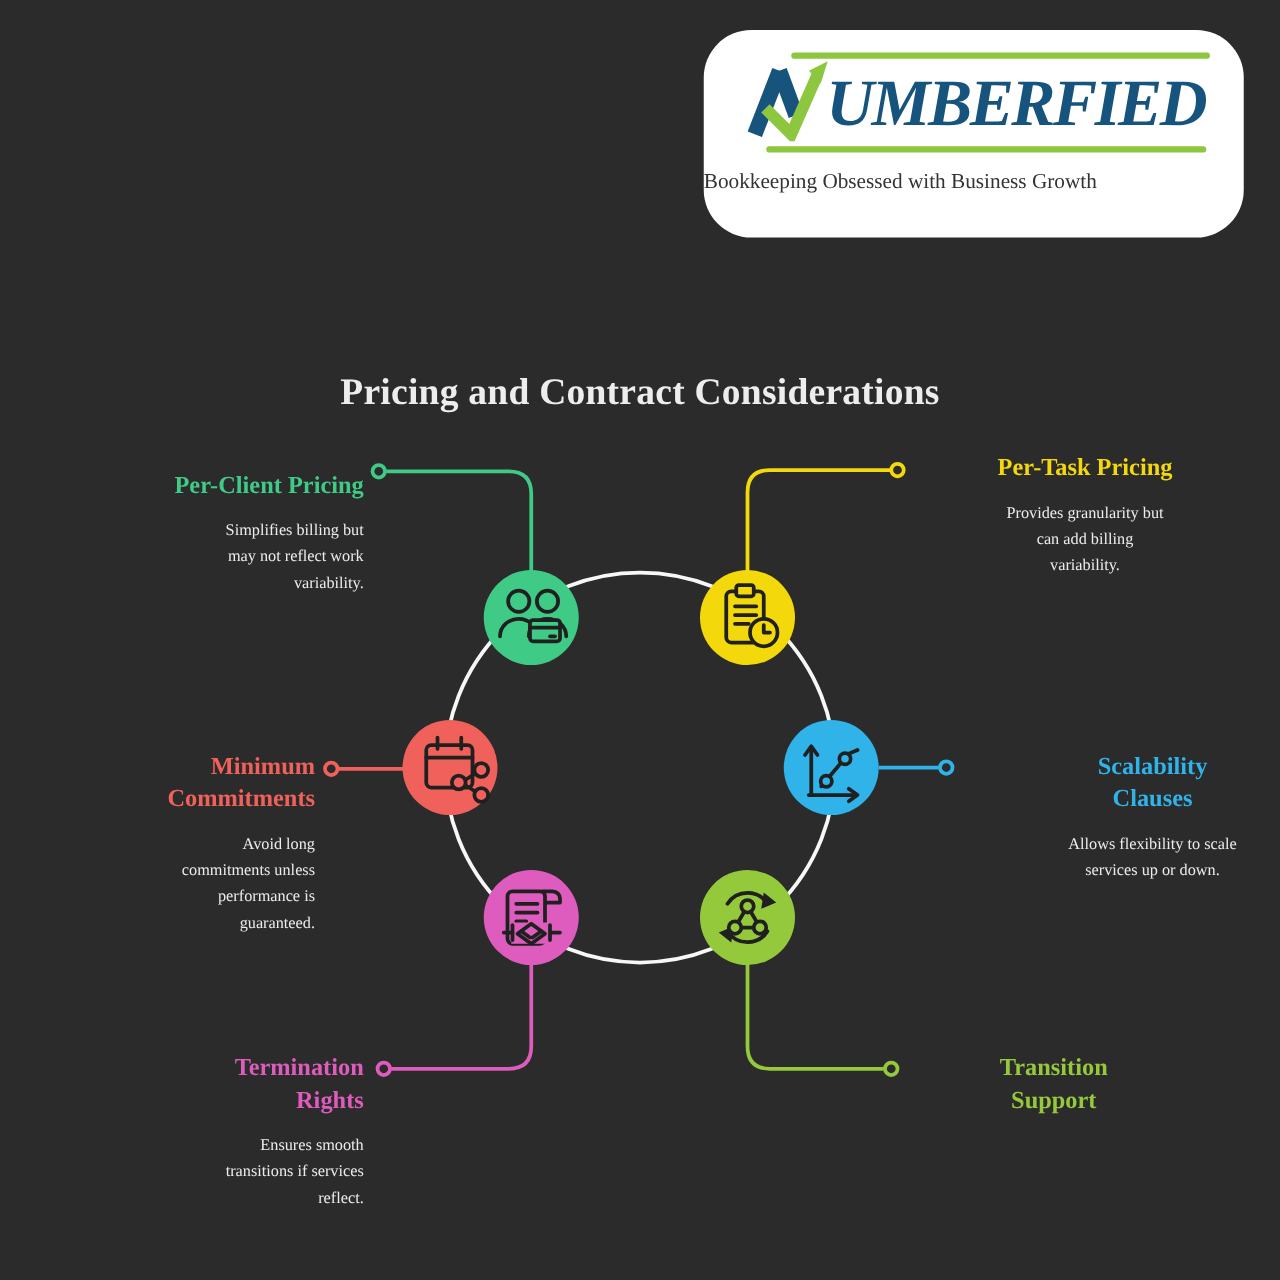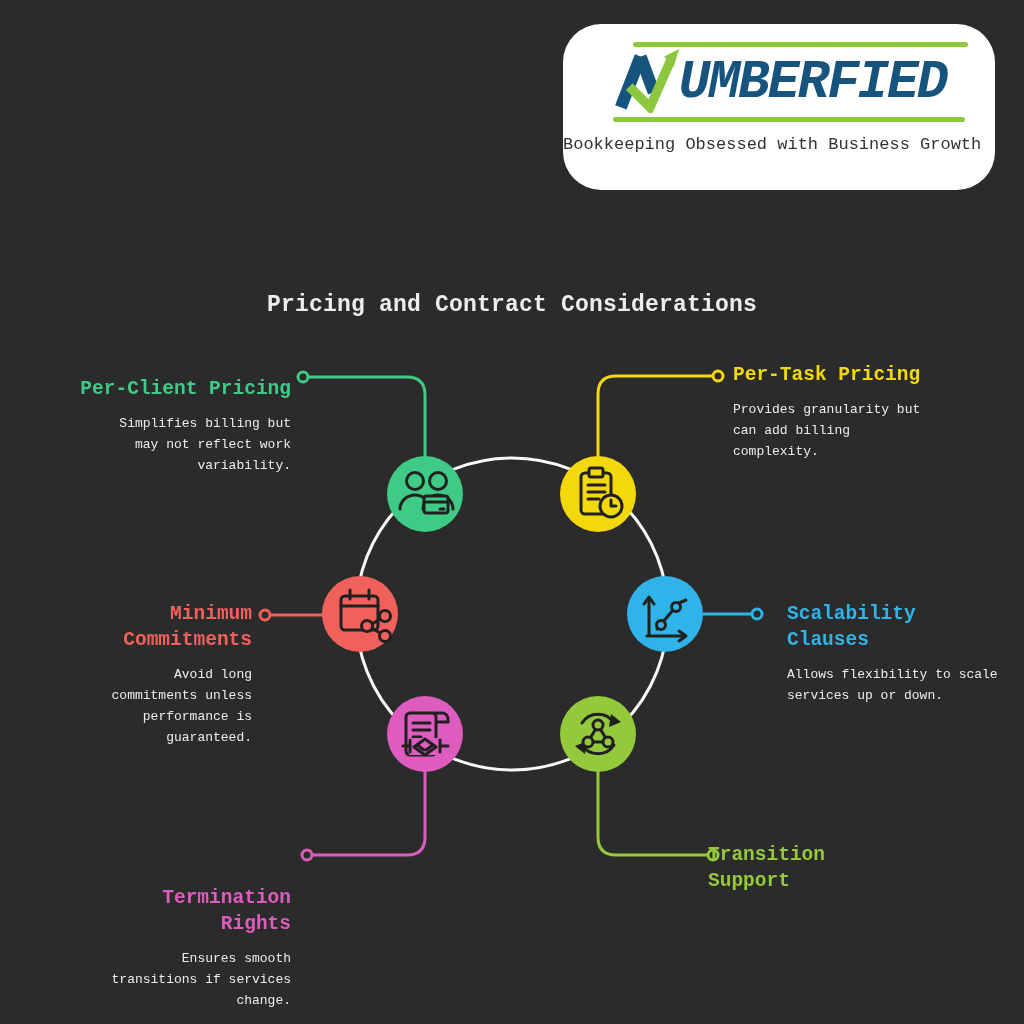--- a/index.html
+++ b/index.html
@@ -1,47 +1,47 @@
 <!DOCTYPE html>
 <html><head>
 <meta charset="utf-8">
 <style>
   html,body{margin:0;padding:0;background:#2b2b2b;}
   .stage{position:relative;width:1024px;height:1024px;background:#2b2b2b;overflow:hidden;
-         font-family:Liberation Mono, monospace;}
+         font-family:Liberation Serif, serif;}
 
   
   .logo-card{position:absolute;left:563px;top:24px;width:432px;height:166px;
              background:#ffffff;border-radius:38px;overflow:hidden;}
   .logo-line{height:5px;background:#8dc63f;border-radius:3px;}
   .logo-line.top{width:335px;margin:18px 0 0 70px;}
   .logo-line.bottom{width:352px;margin:2px 0 0 50px;}
   .logo-row{display:flex;align-items:center;justify-content:center;height:64px;margin-top:4px;padding-left:4px;}
   .logo-n{width:70px;height:64px;flex:0 0 auto;margin-right:-7px;margin-top:-4px;}
   .brand{font-size:53px;font-weight:bold;font-style:italic;color:#16547e;letter-spacing:-2px;line-height:1;}
   .tagline{margin-top:13px;text-align:left;font-size:17px;font-weight:500;color:#333333;}
 
   
   .main-title{position:absolute;top:277px;left:0;width:100%;text-align:center;
-              font-size:23px;font-weight:bold;color:#ededed;letter-spacing:.2px;}
+              font-size:30px;font-weight:bold;color:#ededed;letter-spacing:.2px;}
 
   
   .diagram{position:absolute;left:0;top:0;width:1024px;height:1024px;}
 
   
   .node-label{position:absolute;width:270px;}
   .node-label .lbl-title{font-size:19.5px;font-weight:bold;line-height:26px;white-space:pre-line;}
   .node-label .lbl-desc{margin:11px 0 0 0;font-size:13px;line-height:21px;color:#ececec;white-space:pre-line;}
   .alignR{text-align:right;}
-  .alignL{text-align:left;}
+  .alignL{text-align:center;}
   .lb-pc{right:733px;top:376px;}  .lb-pc .lbl-title{color:#3fcb86;}
   .lb-pt{left:733px;top:362px;}   .lb-pt .lbl-title{color:#f3d90b;}
   .lb-mc{right:772px;top:601px;}  .lb-mc .lbl-title{color:#f1615b;}
   .lb-sc{left:787px;top:601px;}   .lb-sc .lbl-title{color:#2fb3e8;}
-  .lb-tr{right:733px;top:842px;}  .lb-tr .lbl-title{color:#dd5cbe;margin-top:43px;}
+  .lb-tr{right:733px;top:842px;}  .lb-tr .lbl-title{color:#dd5cbe;}
   .lb-ts{left:708px;top:842px;}   .lb-ts .lbl-title{color:#95c93c;}
 </style>
 </head>
 <body>
 
 <div class="stage">
 
   <div class="logo-card">
     <div class="logo-line top"></div>
     <div class="logo-row">
@@ -161,21 +161,21 @@
     <div class="lbl-title">Per-Client Pricing</div>
     <p class="lbl-desc">Simplifies billing but
 may not reflect work
 variability.</p>
   </div>
 
   <div class="node-label alignL lb-pt">
     <div class="lbl-title">Per-Task Pricing</div>
     <p class="lbl-desc">Provides granularity but
 can add billing
-complexity.</p>
+variability.</p>
   </div>
 
   <div class="node-label alignR lb-mc">
     <div class="lbl-title">Minimum
 Commitments</div>
     <p class="lbl-desc">Avoid long
 commitments unless
 performance is
 guaranteed.</p>
   </div>
@@ -185,21 +185,21 @@
 Clauses</div>
     <p class="lbl-desc">Allows flexibility to scale
 services up or down.</p>
   </div>
 
   <div class="node-label alignR lb-tr">
     <div class="lbl-title">Termination
 Rights</div>
     <p class="lbl-desc">Ensures smooth
 transitions if services
-change.</p>
+reflect.</p>
   </div>
 
   <div class="node-label alignL lb-ts">
     <div class="lbl-title">Transition
 Support</div>
   </div>
 
 </div>
 
 </body></html>

